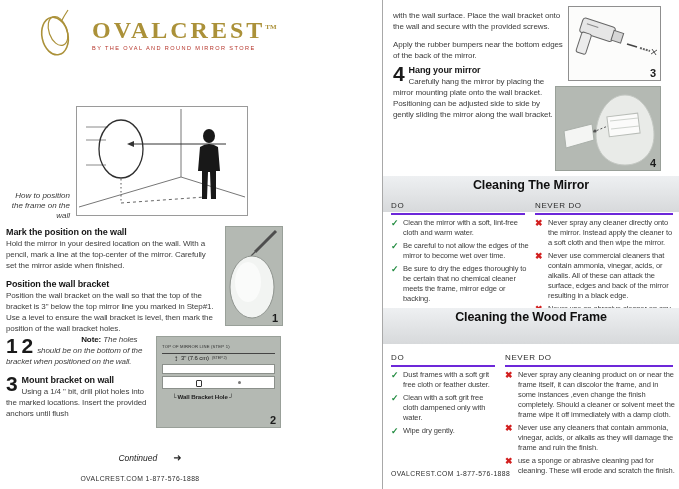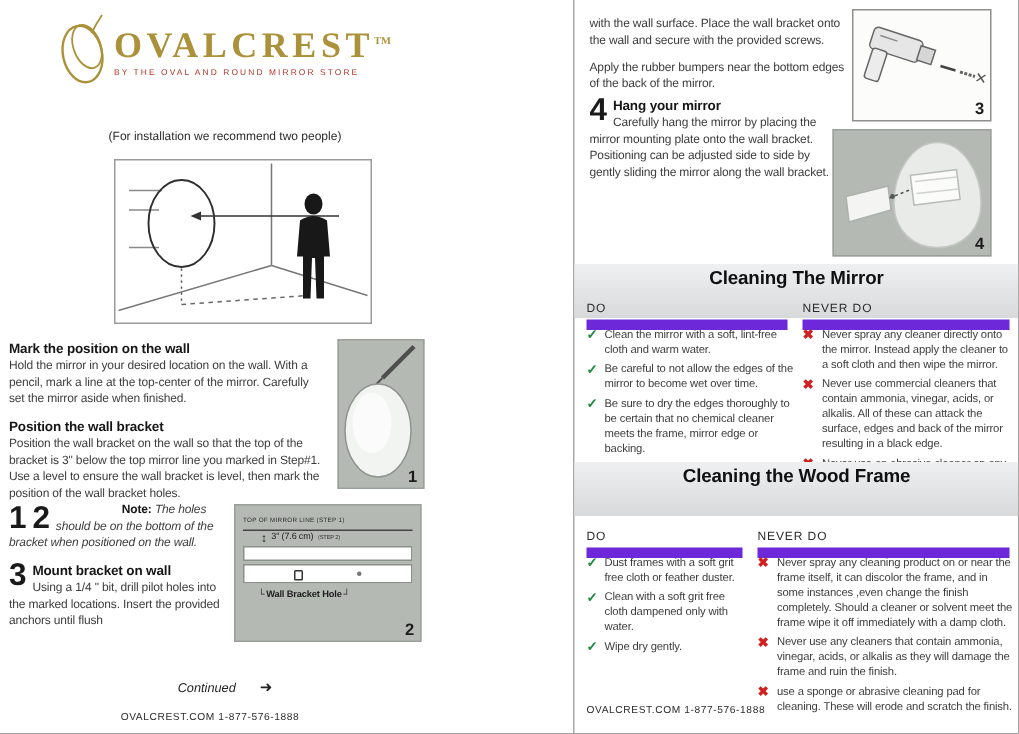--- a/index.html
+++ b/index.html
@@ -6,21 +6,21 @@
   .sheet{
     position:relative;width:679px;height:489px;background:#fff;
     font-family:"Liberation Sans",sans-serif;color:#3d3d3d;overflow:hidden;
     outline:1px solid #555;margin:0 auto;
   }
   .divider{position:absolute;left:382px;top:0;width:1px;height:489px;background:#a8a8a8;}
 
   
   .page-left{position:absolute;left:0;top:0;width:382px;height:489px;}
   .brand{position:absolute;left:38px;top:6px;display:flex;align-items:flex-start;}
-  .brand-text{margin-left:2px;padding-top:8px;}
+  .brand-text{margin-left:18px;padding-top:8px;}
   .brand-name{font-family:"Liberation Serif",serif;font-weight:bold;font-size:24px;
     letter-spacing:3px;color:#ab9139;line-height:26px;white-space:nowrap;}
   .brand-name sup{font-size:7px;letter-spacing:0;vertical-align:super;}
   .brand-tagline{font-size:5.6px;letter-spacing:1.4px;color:#b5342a;margin-top:2px;white-space:nowrap;}
   .lp-title{position:absolute;left:20px;top:64px;width:260px;text-align:center;
     font-size:17px;font-weight:bold;color:#141414;letter-spacing:0.2px;}
   .lp-subtitle{position:absolute;left:20px;top:86px;width:260px;text-align:center;font-size:8px;color:#2b2b2b;}
   .pos-caption{position:absolute;left:4px;top:191px;width:66px;text-align:right;
     font-style:italic;font-size:8px;line-height:10px;color:#3a3a3a;}
   .pos-box{position:absolute;left:76px;top:106px;width:172px;height:110px;
@@ -61,21 +61,21 @@
   .fig3{position:absolute;left:185px;top:6px;width:93px;height:75px;background:#fcfcfb;
     border:1px solid #8f8f8f;box-sizing:border-box;}
   .fig4{position:absolute;left:172px;top:86px;width:106px;height:85px;background:#b4b9b3;
     border:1px solid #99a099;box-sizing:border-box;}
   .fig3 .fig-num,.fig4 .fig-num{color:#1c1c1c;}
   .sec-bar{position:absolute;left:0;width:296px;height:36px;background:linear-gradient(#eef0f2,#d7d9db);
     text-align:center;font-weight:bold;font-size:12.5px;line-height:18px;color:#101010;}
   .bar-mirror{top:176px;}
   .bar-frame{top:308px;}
   .col-head{position:absolute;font-size:8px;letter-spacing:0.6px;color:#2b2b2b;
-    border-bottom:7px solid #6d28d9;padding-bottom:2px;}
+    border-bottom:2px solid #6d28d9;padding-bottom:2px;}
   .do-head-m{left:8px;top:200px;width:134px;}
   .never-head-m{left:152px;top:200px;width:138px;}
   .do-head-f{left:8px;top:352px;width:104px;}
   .never-head-f{left:122px;top:352px;width:168px;}
   .ilist{position:absolute;}
   .do-list-m{left:8px;top:218px;width:138px;}
   .never-list-m{left:152px;top:218px;width:140px;}
   .do-list-f{left:8px;top:370px;width:108px;}
   .never-list-f{left:122px;top:370px;width:170px;}
   .itm{display:flex;margin-bottom:3px;}
@@ -96,22 +96,22 @@
         <ellipse cx="17" cy="30" rx="13" ry="19" transform="rotate(-12 17 30)" fill="none" stroke="#ab9139" stroke-width="1.6"></ellipse>
         <ellipse cx="20" cy="25" rx="9" ry="15" transform="rotate(-20 20 25)" fill="none" stroke="#ab9139" stroke-width="1.2"></ellipse>
         <path d="M30,4 Q26,10 23,16" fill="none" stroke="#ab9139" stroke-width="1.2"></path>
       </svg>
       <div class="brand-text">
         <div class="brand-name"><span>OVALCREST</span><sup>TM</sup></div>
         <div class="brand-tagline">BY THE OVAL AND ROUND MIRROR STORE</div>
       </div>
     </div>
 
-    <div class="lp-subtitle">(For installation we recommend two people)</div>
-
+
+    <div class="pos-caption">How to position the frame on the wall</div>
 
     <div class="pos-box">
       <svg width="170" height="108" viewBox="0 0 170 108">
         <line x1="104" y1="2" x2="104" y2="70" stroke="#777" stroke-width="1"></line>
         <line x1="2" y1="100" x2="104" y2="70" stroke="#777" stroke-width="1"></line>
         <line x1="104" y1="70" x2="168" y2="90" stroke="#777" stroke-width="1"></line>
         <line x1="44" y1="96" x2="128" y2="90" stroke="#666" stroke-width="1" stroke-dasharray="3,3"></line>
         <line x1="9" y1="20" x2="31" y2="20" stroke="#8a8a8a" stroke-width="1"></line>
         <line x1="9" y1="33" x2="29" y2="33" stroke="#8a8a8a" stroke-width="1"></line>
         <line x1="9" y1="58" x2="29" y2="58" stroke="#8a8a8a" stroke-width="1"></line>

